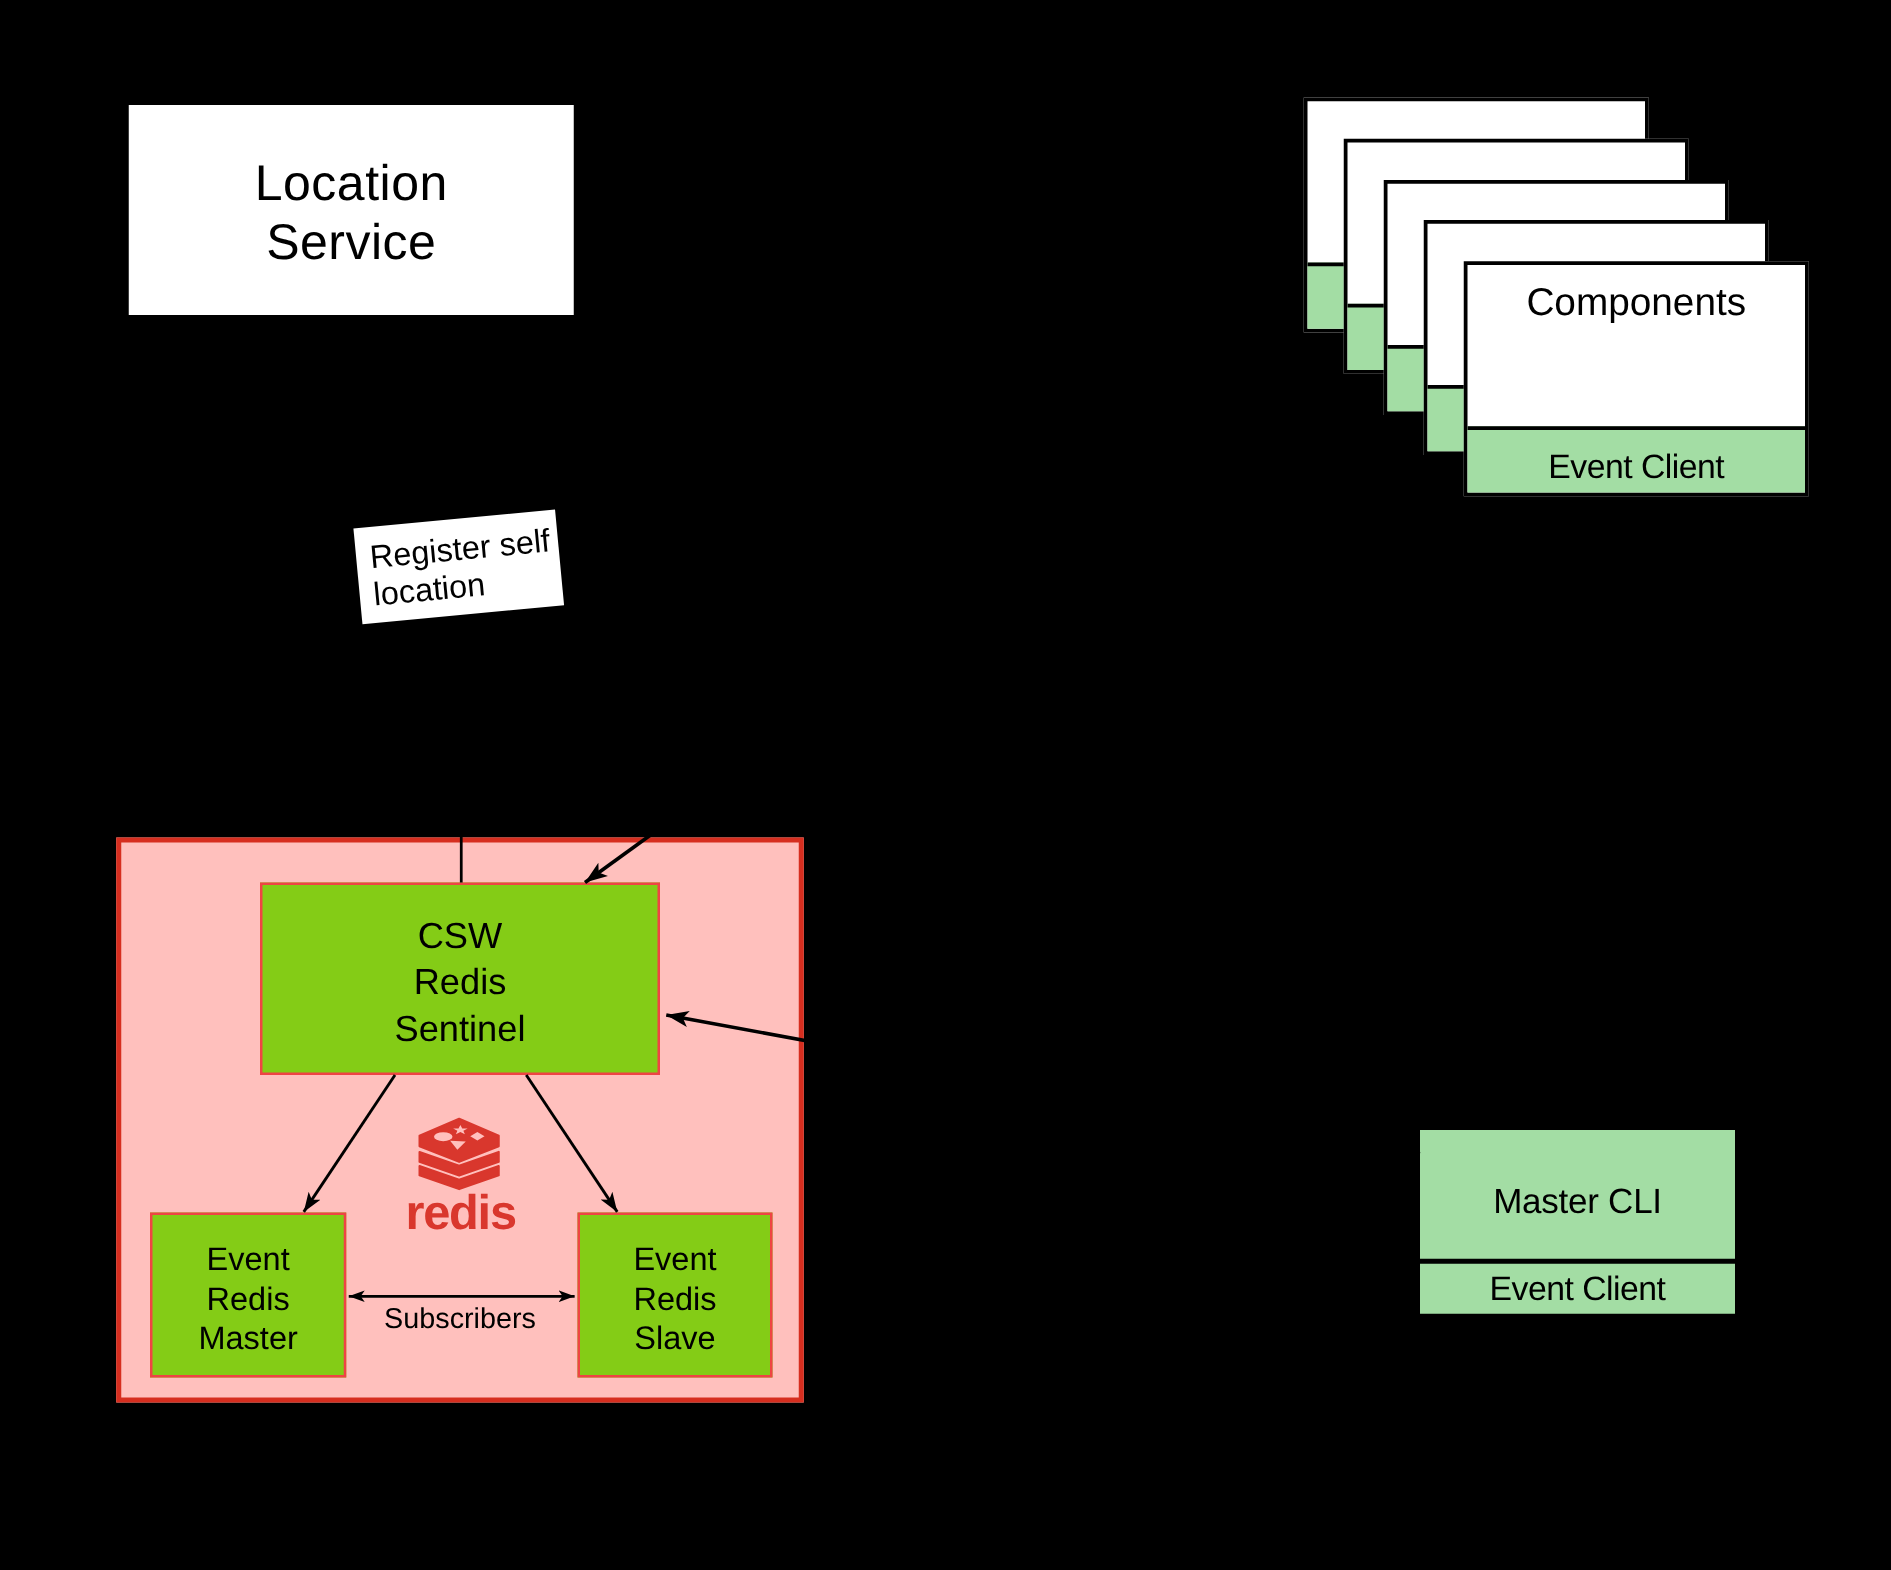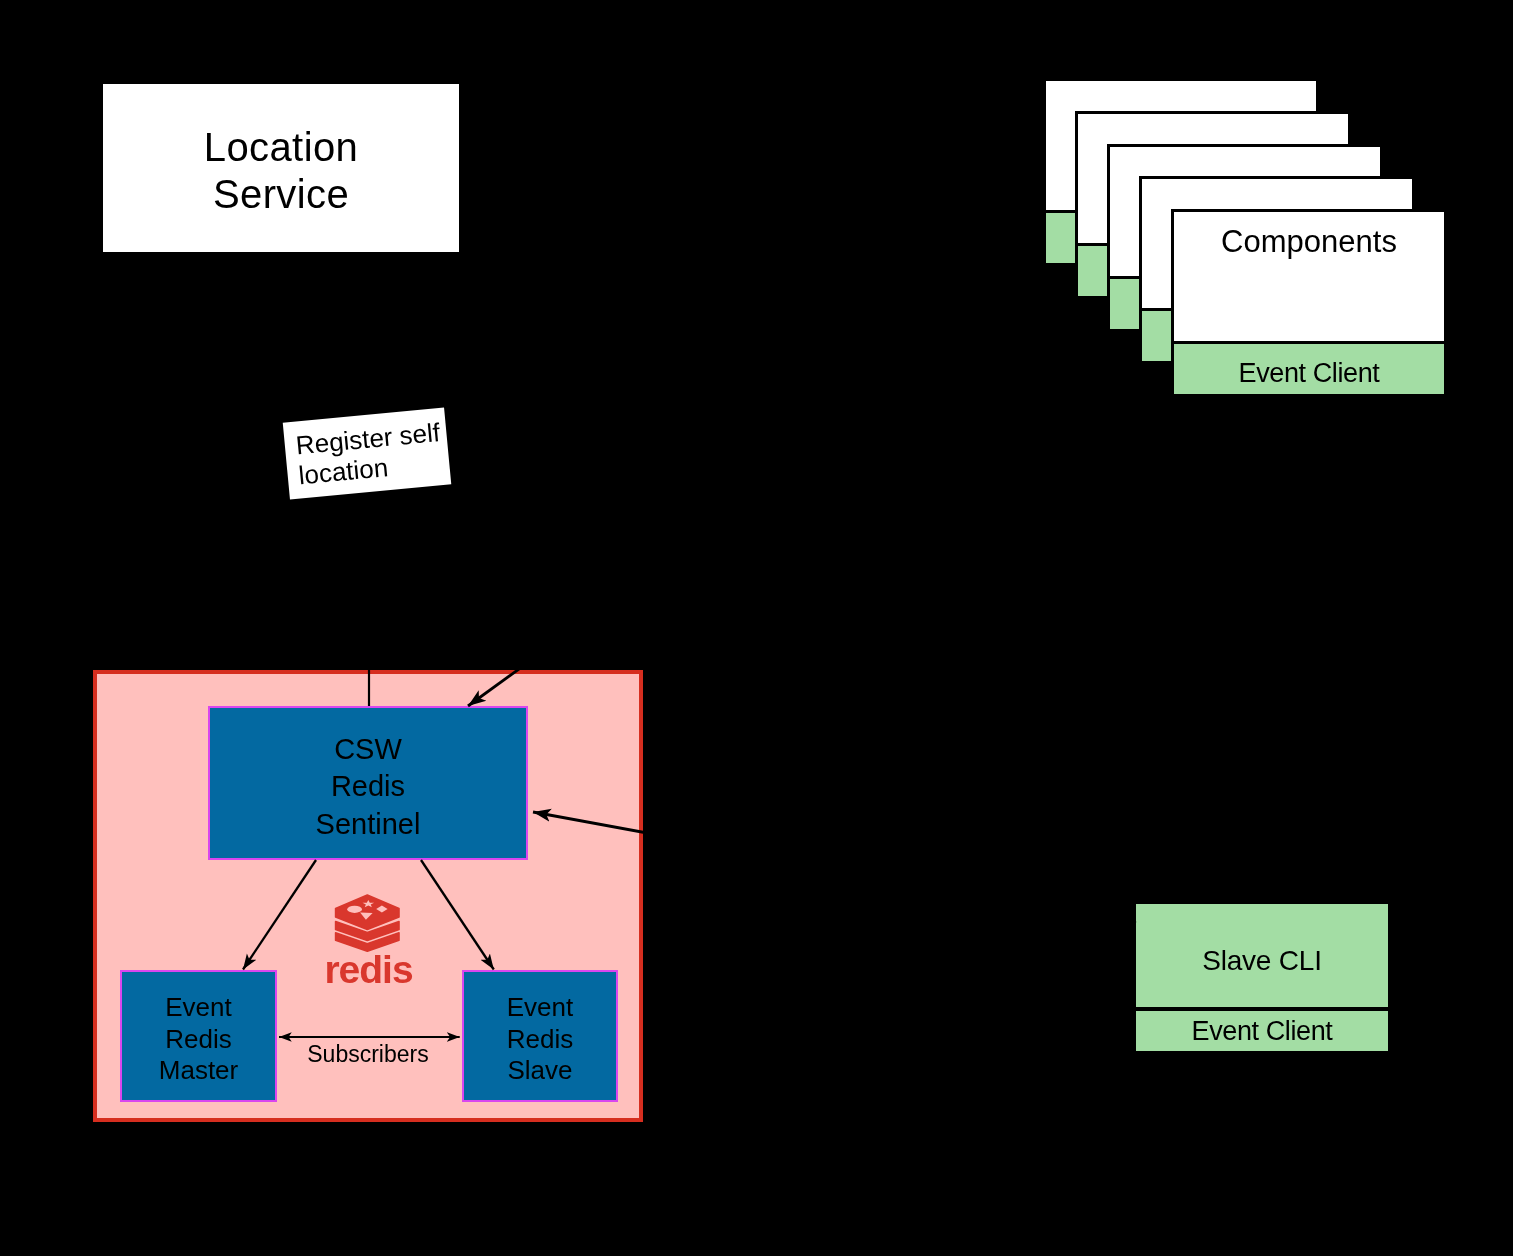--- a/index.html
+++ b/index.html
@@ -19,21 +19,21 @@
   .card .bar{position:absolute;left:0;right:0;bottom:0;height:53px;background:#a3dda4;
              border-top:3px solid #000;box-sizing:border-box;padding-top:8px;}
   #card4{z-index:4;color:#000;}
   #card4 .txt{position:absolute;left:0;right:0;top:11px;text-align:center;}
   #card4 .t1{font-weight:normal;font-size:31px;line-height:37px;}
   #card4 .t2{font-size:28px;line-height:32.5px;letter-spacing:-0.5px;margin-top:5px;}
   #card4 .bar{color:#000;font-size:27px;letter-spacing:-0.4px;}
   
   #pinkbox{left:93px;top:670px;width:550px;height:452px;background:#ffc0bd;
            border:4px solid #d62e1f;z-index:1;}
-  .innerbox{background:#0369a1;border:2px solid #d946ef;color:#000;z-index:3;}
+  .innerbox{background:#84cc16;border:2px solid #ef4444;color:#000;z-index:3;}
   #csw{left:208px;top:706px;width:320px;height:154px;font-size:29px;line-height:37.5px;padding-top:8px;}
   #master{left:120px;top:970px;width:157px;height:132px;font-size:26px;line-height:31.7px;padding-top:7px;}
   #slave{left:462px;top:970px;width:156px;height:132px;font-size:26px;line-height:31.7px;padding-top:7px;}
   
   #evcli{left:1136px;top:904px;width:252px;height:147px;background:#a3dda4;color:#000;z-index:3;}
   #evcli .top{position:absolute;left:0;right:0;top:0;height:107px;border-bottom:4px solid #000;
               box-sizing:border-box;display:flex;align-items:center;justify-content:center;
               font-size:28px;letter-spacing:-0.2px;padding-top:10px;}
   #evcli .bot{position:absolute;left:0;right:0;bottom:0;height:40px;display:flex;
               align-items:center;justify-content:center;font-size:27px;letter-spacing:-0.4px;}
@@ -108,15 +108,15 @@
       <path d="M802,464 L468,706" stroke-width="2.9" marker-end="url(#ah)"></path>
       <path d="M1136,923 L533,812" stroke-width="2.9" marker-end="url(#ah)"></path>
       <path d="M316,860 L243,969.5" stroke-width="2.3" marker-end="url(#ahm)"></path>
       <path d="M421,860 L493.8,969.5" stroke-width="2.3" marker-end="url(#ahm)"></path>
       <path d="M279,1037 L459.7,1037" stroke-width="2.2" marker-start="url(#ahsr)" marker-end="url(#ahs)"></path>
     </g>
 
   </svg>
 
   <div id="evcli" class="abs">
-    <div class="top">Slave CLI</div>
+    <div class="top">Master CLI</div>
     <div class="bot">Event Client</div>
   </div>
 
 </body></html>

